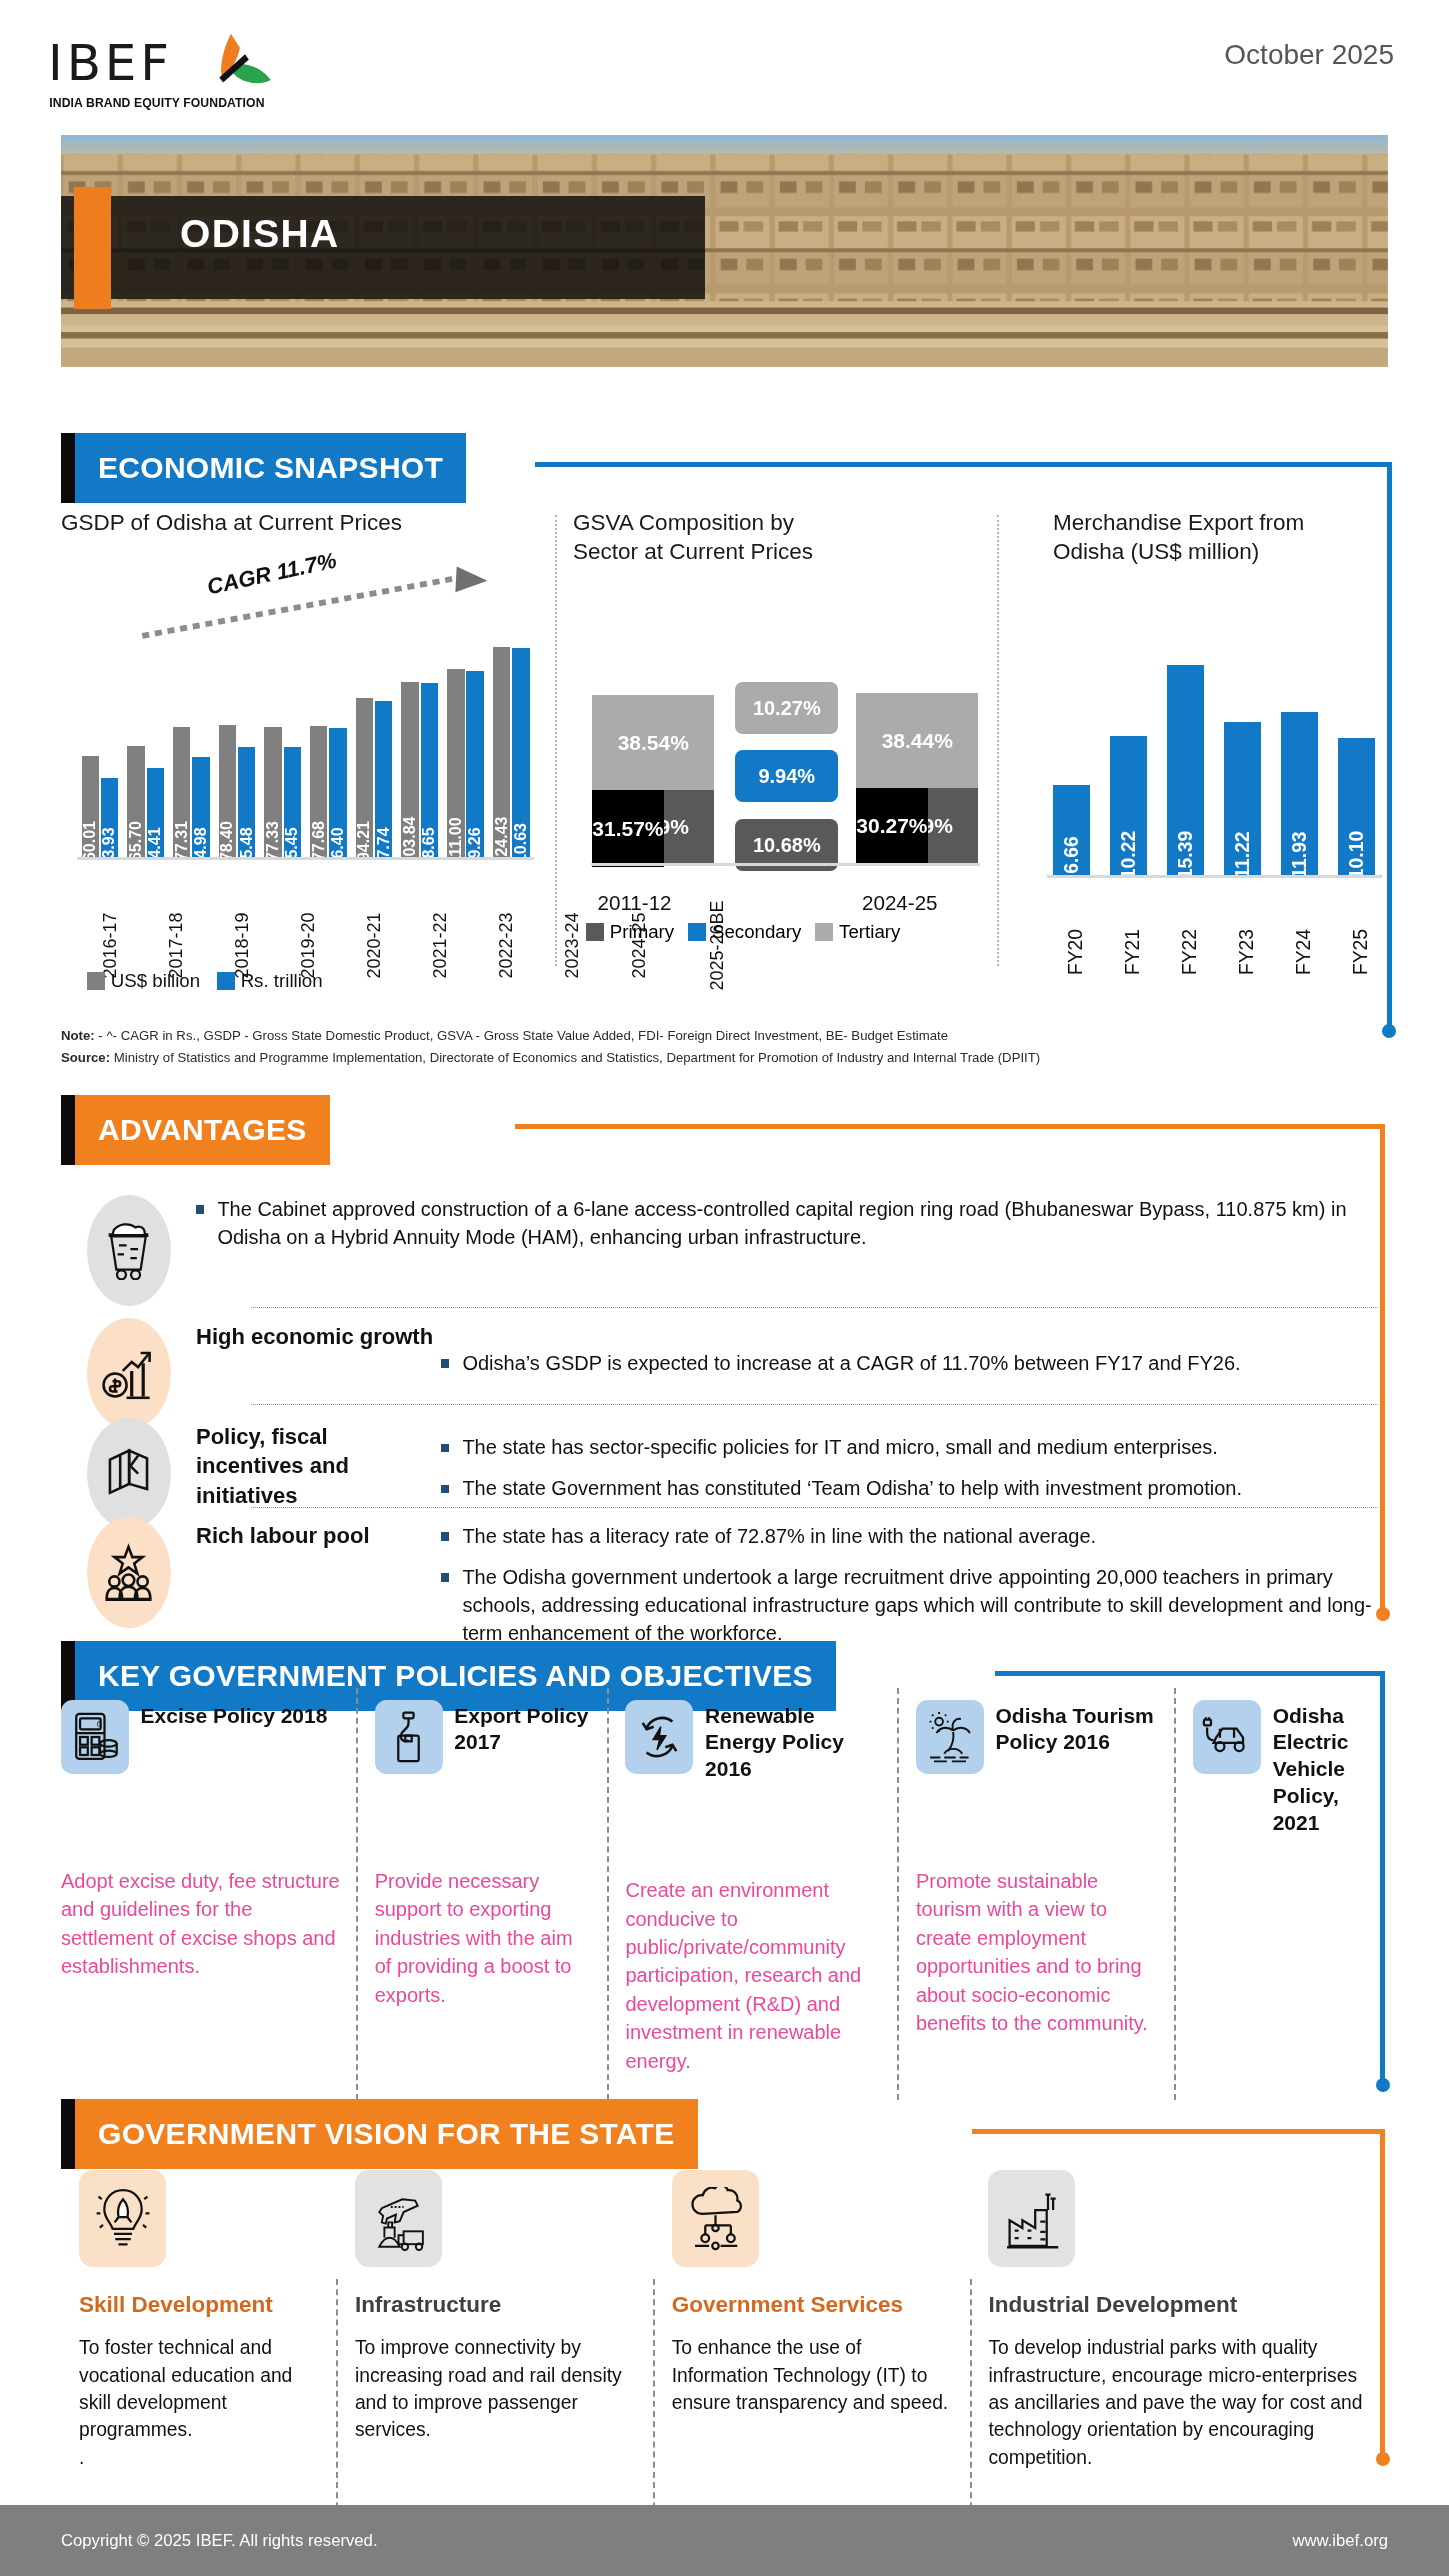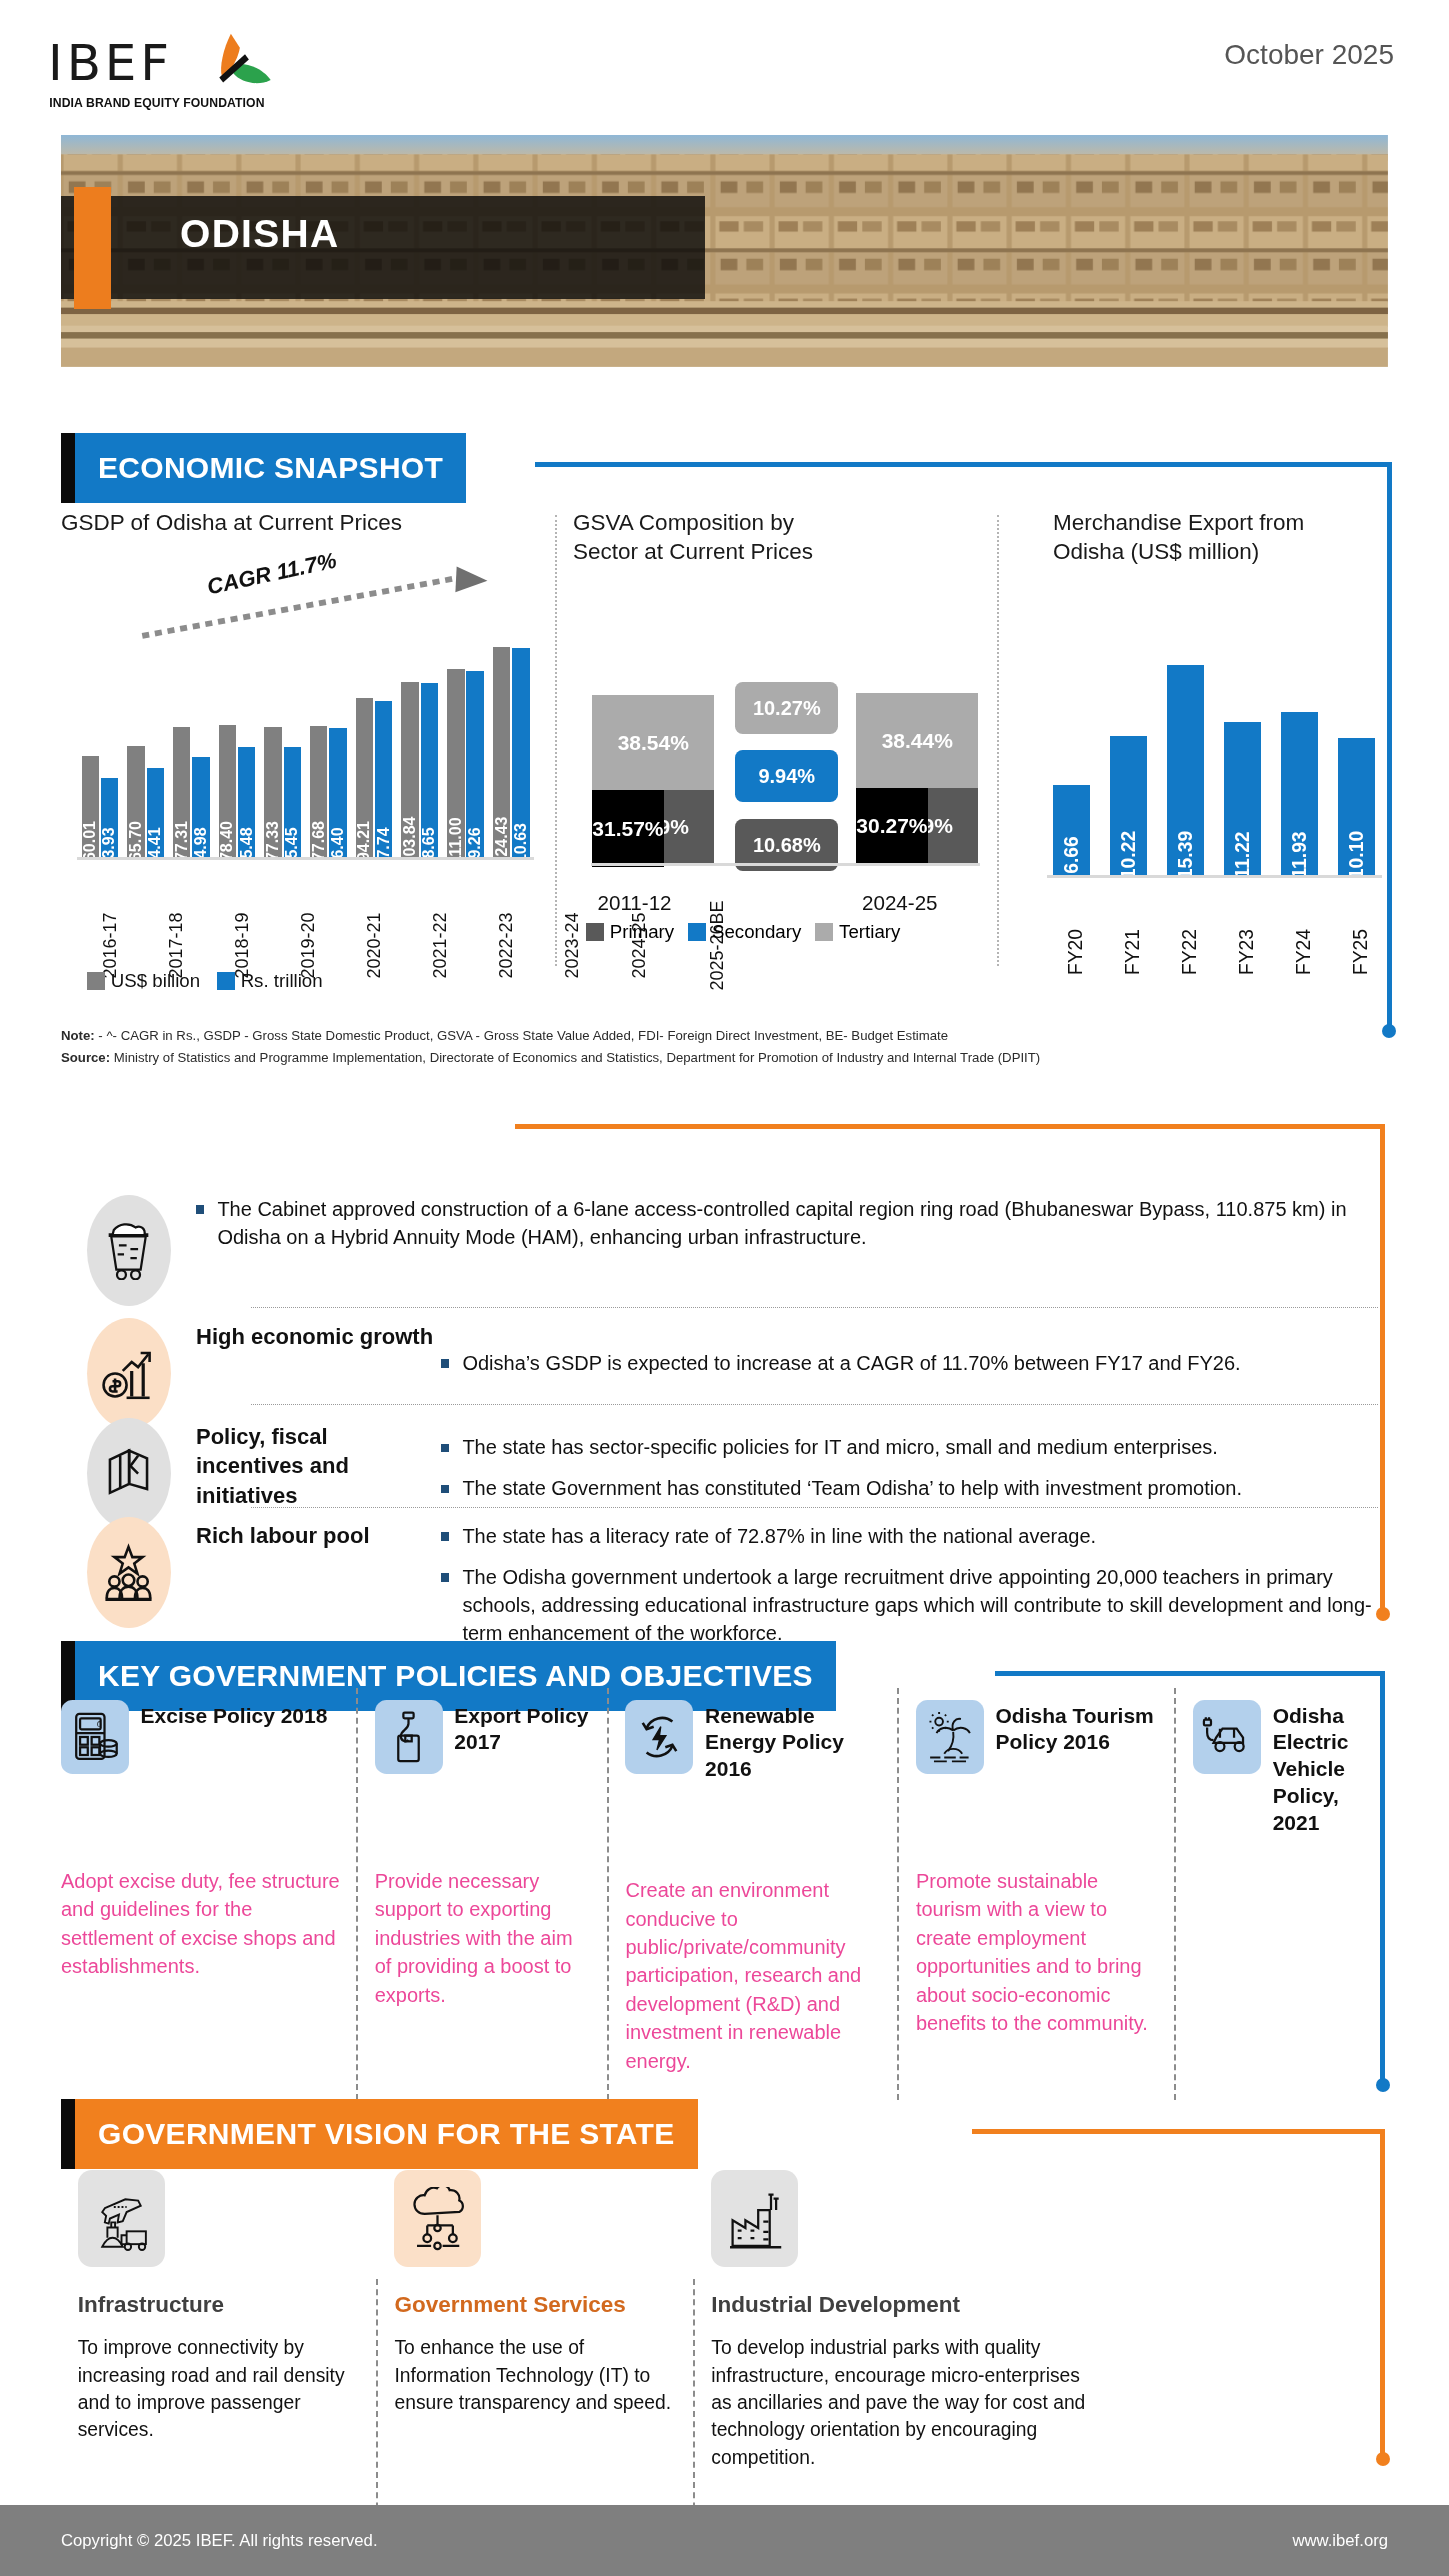--- a/index.html
+++ b/index.html
@@ -402,20 +402,26 @@
       <span><b>FY24</b></span>
       <span><b>FY25</b></span>
     </div>
   </div>
 
   <div class="notes">
     <div><b>Note:</b><span> - ^- CAGR in Rs., GSDP - Gross State Domestic Product, GSVA - Gross State Value Added, FDI- Foreign Direct Investment, BE- Budget Estimate</span></div>
     <div><b>Source:</b><span> Ministry of Statistics and Programme Implementation, Directorate of Economics and Statistics, Department for Promotion of Industry and Internal Trade (DPIIT)</span></div>
   </div>
 
+  <div class="sec" style="left:61px; top:1095px;">
+    <div class="tick"></div>
+    <div class="band band-orange">
+      <span>ADVANTAGES</span>
+    </div>
+  </div>
   <div class="conn">
     <div class="top" style="left:515px; top:1124px; width:869px; background:#F1801E;"></div>
     <div class="right" style="left:1380px; top:1124px; height:487px; background:#F1801E;"></div>
     <div class="dot" style="left:1376px; top:1607px; background:#F1801E;"></div>
   </div>
 
   <div class="adv-row" style="top:1191px;">
     <div class="adv-icon-wrap">
       <div class="ellipse ell-gray">
         <svg width="55" height="59" viewBox="0 0 86 92" fill="none" stroke="#111" stroke-width="3.5">
@@ -625,20 +631,35 @@
     </div>
   </div>
   <div class="conn">
     <div class="top" style="left:972px; top:2129px; width:412px; background:#F1801E;"></div>
     <div class="right" style="left:1380px; top:2129px; height:328px; background:#F1801E;"></div>
     <div class="dot" style="left:1376px; top:2452px; background:#F1801E;"></div>
   </div>
 
   <div class="visions">
 
+    <div class="vis" style="width:21%; padding-left:18px;">
+      <div class="vis-icon vi-peach">
+        <svg width="58" height="67" viewBox="0 0 90 104" fill="none" stroke="#111" stroke-width="3.5">
+          <path d="M45 8 C27 8 16 22 16 38 c0 14 10 20 13 30 h32 c3 -10 13 -16 13 -30 C74 22 63 8 45 8 Z"></path>
+          <path d="M31 76 h28 M33 84 h24 M38 92 h14"></path>
+          <path d="M45 22 c7 8 9 18 7 28 h-14 c-2 -10 0 -20 7 -28 z" fill="#fff"></path>
+          <path d="M38 50 l-6 8 M52 50 l6 8"></path>
+          <path d="M12 22 l-5 -4 M78 22 l5 -4 M10 44 h-6 M80 44 h6 M14 62 l-5 4 M76 62 l5 4"></path>
+        </svg>
+      </div>
+      <div class="vis-name" style="color:#D2691E">Skill Development</div>
+      <div class="vis-desc" style="white-space:pre-line">To foster technical and vocational education and skill development programmes.
+.</div>
+      <div class="vis-sep"></div>
+    </div>
 
     <div class="vis" style="width:24%;">
       <div class="vis-icon vi-gray">
         <svg width="59" height="67" viewBox="0 0 92 104" fill="none" stroke="#111" stroke-width="3">
           <path d="M20 36 L52 22 l20 2 l4 8 l-22 10 l-6 14 l-8 2 l2 -12 l-14 6 l-2 8 l-6 -2 l2 -10 l-6 -6 z"></path>
           <path d="M34 34 h20" stroke-dasharray="3 3"></path>
           <path d="M16 96 c4 -8 10 -14 16 -14 s12 6 16 14 z"></path>
           <path d="M24 82 V66 h16 v16"></path>
           <path d="M30 66 v-8 h6 v8"></path>
           <rect x="54" y="72" width="30" height="20"></rect>

